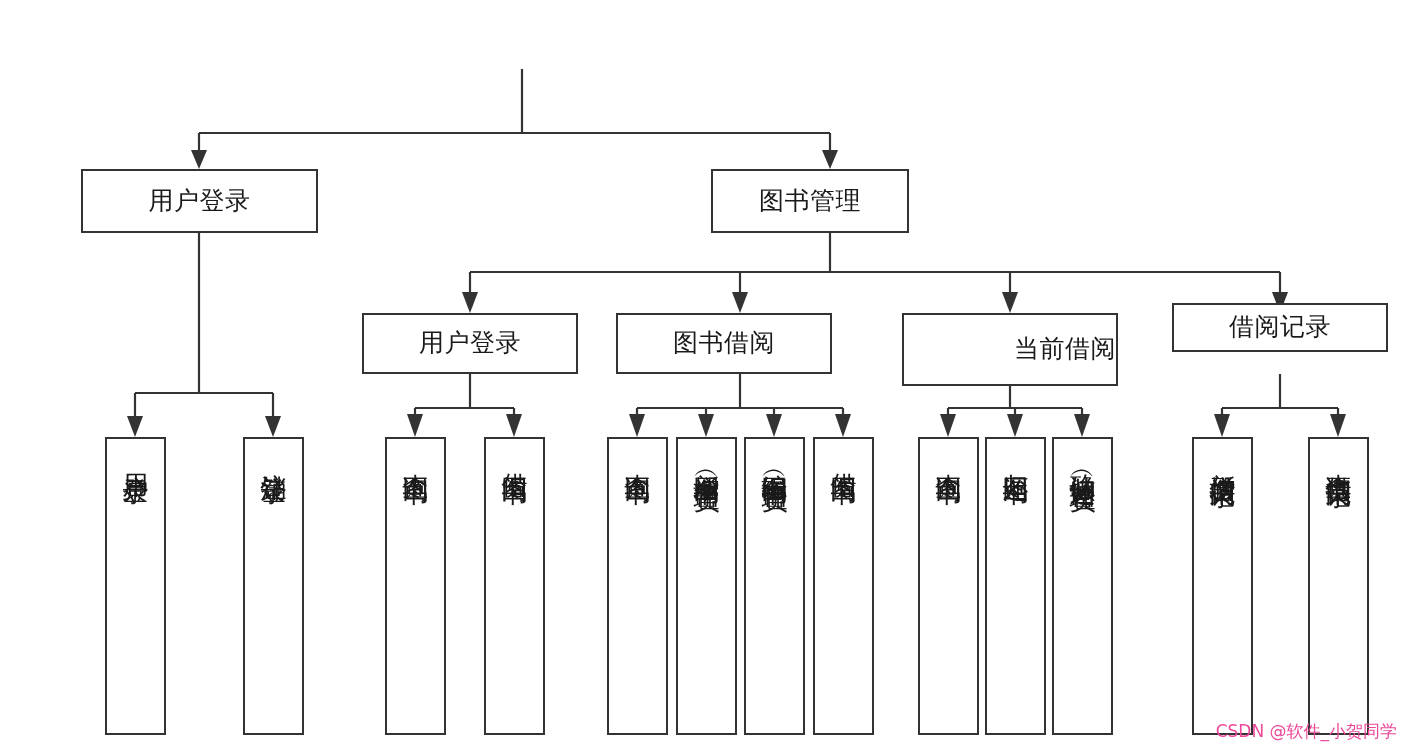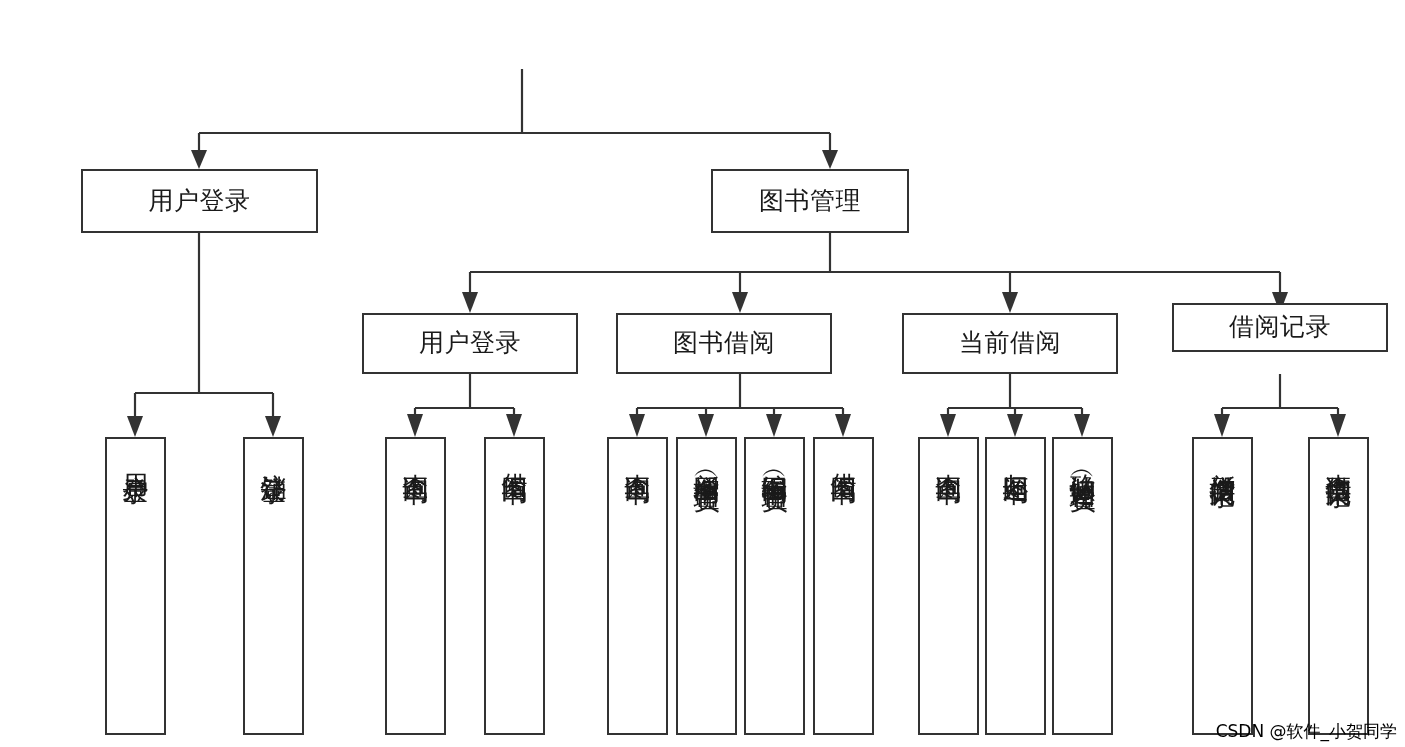--- a/index.html
+++ b/index.html
@@ -64,21 +64,21 @@
     stroke: #333333;
     stroke-width: 2.2;
     fill: none;
   }
   svg#wires polygon { fill: #333333; }
   #watermark {
     position: absolute;
     right: 8px;
     bottom: 4px;
     font-size: 17px;
-    color: #000000;
+    color: #ec4899;
     font-family: "DejaVu Sans", "Liberation Sans", sans-serif;
     white-space: nowrap;
   }
 </style>
 </head>
 <body>
 
 <div id="canvas">
 
   <svg id="wires" viewBox="0 0 1405 747">
@@ -151,21 +151,21 @@
   <div class="node h" style="left:711px; top:169px; width:198px; height:64px;">
     <span class="label">图书管理</span>
   </div>
 
   <div class="node h" style="left:362px; top:313px; width:216px; height:61px;">
     <span class="label">用户登录</span>
   </div>
   <div class="node h" style="left:616px; top:313px; width:216px; height:61px;">
     <span class="label">图书借阅</span>
   </div>
-  <div class="node h" style="left:902px; top:313px; width:216px; height:61px;">
+  <div class="node h" style="left:902px; top:313px; width:216px; height:73px;justify-content:flex-end;">
     <span class="label">当前借阅</span>
   </div>
   <div class="node h" style="left:1172px; top:303px; width:216px; height:49px;">
     <span class="label">借阅记录</span>
   </div>
 
   <div class="node v" style="left:105px; top:437px; width:61px; height:298px;">
     <span class="label">用户登录</span>
   </div>
   <div class="node v" style="left:243px; top:437px; width:61px; height:298px;">

